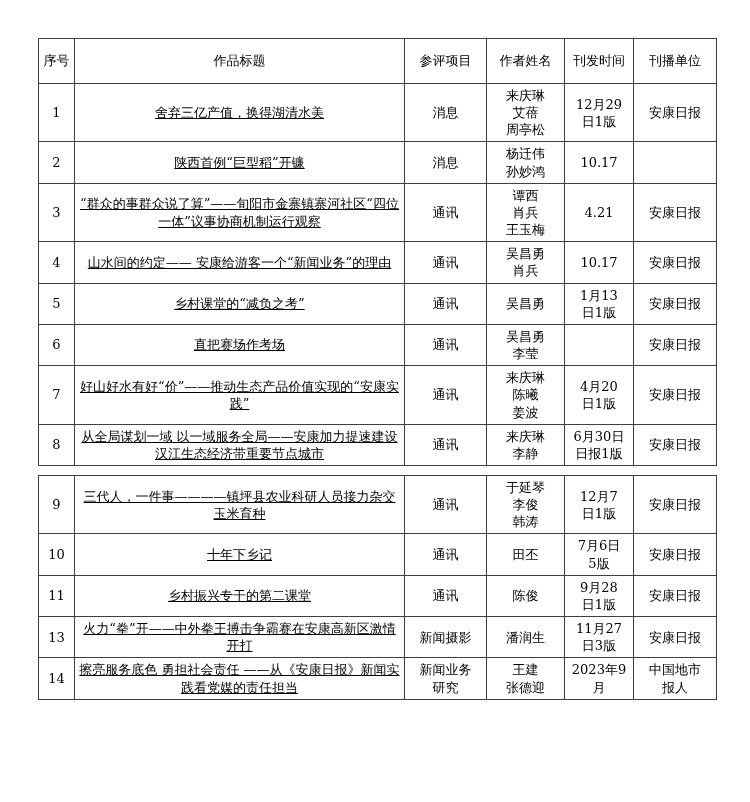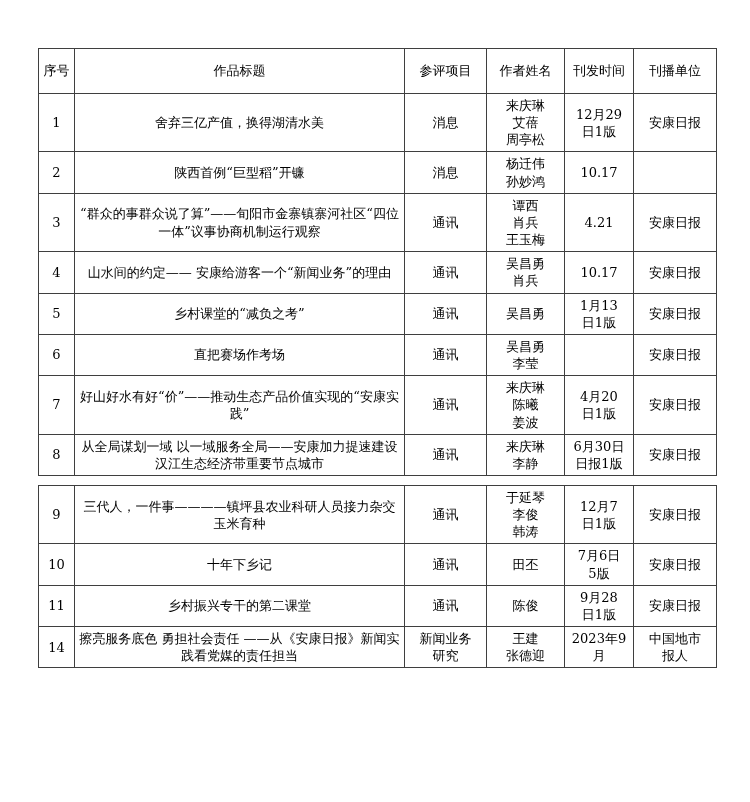--- a/index.html
+++ b/index.html
@@ -12,21 +12,21 @@
     width: 750px;
     height: 802px;
     background: #ffffff;
     font-family: "DejaVu Serif", "Liberation Serif", serif;
     color: #000000;
     overflow: hidden;
   }
   .table-wrap {
     position: absolute;
     left: 38px;
-    top: 48px;
+    top: 38px;
     width: 678px;
   }
   table.doc-table {
     border-collapse: collapse;
     table-layout: fixed;
     width: 678px;
   }
   table.doc-table td,
   table.doc-table th {
     border: 1px solid #3f3f3f;
@@ -41,20 +41,21 @@
     word-break: break-word;
     overflow: hidden;
   }
   table.doc-table th {
     height: 38px;
   }
   td.title-cell {
     text-align: left;
     padding-left: 8px;
     padding-right: 6px;
+    text-decoration: underline;
   }
   .table-gap {
     height: 9px;
   }
 </style>
 </head>
 <body>
 
 <div class="page">
   <div class="table-wrap">
@@ -195,20 +196,29 @@
           <tr>
             <td>11</td>
             <td class="title-cell">乡村振兴专干的第二课堂</td>
             <td>通讯</td>
             <td>陈俊</td>
             <td>9月28
 日1版</td>
             <td>安康日报</td>
           </tr>
           <tr>
+            <td>13</td>
+            <td class="title-cell">火力“拳”开——中外拳王搏击争霸赛在安康高新区激情开打</td>
+            <td>新闻摄影</td>
+            <td>潘润生</td>
+            <td>11月27
+日3版</td>
+            <td>安康日报</td>
+          </tr>
+          <tr>
             <td>14</td>
             <td class="title-cell">擦亮服务底色 勇担社会责任 ——从《安康日报》新闻实践看党媒的责任担当</td>
             <td>新闻业务
 研究</td>
             <td>王建
 张德迎</td>
             <td>2023年9
 月</td>
             <td>中国地市
 报人</td>

